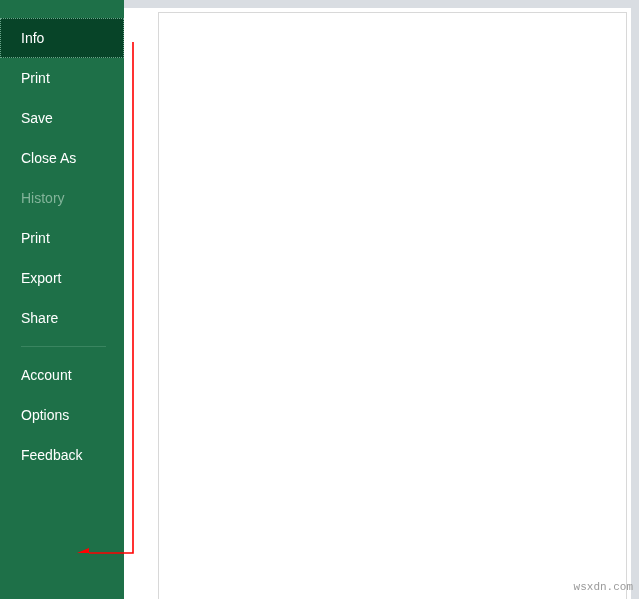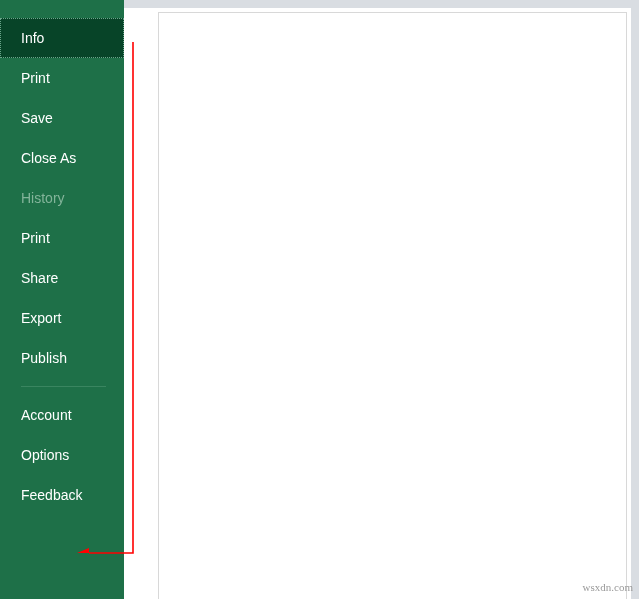--- a/index.html
+++ b/index.html
@@ -68,21 +68,21 @@
       position: absolute;
       pointer-events: none;
       z-index: 10;
     }
     .watermark {
       position: absolute;
       bottom: 6px;
       right: 6px;
       font-size: 11px;
       color: #9a9a9a;
-      font-family: Liberation Serif, serif;
+      font-family: Liberation Mono, monospace;
     }
   </style>
 </head>
 <body>
 
 <div class="backstage">
   <div class="sidebar">
 
     <div class="sidebar-item selected">
       <span>Info</span>
@@ -96,27 +96,24 @@
     <div class="sidebar-item">
       <span>Close As</span>
     </div>
     <div class="sidebar-item disabled">
       <span>History</span>
     </div>
     <div class="sidebar-item">
       <span>Print</span>
     </div>
     <div class="sidebar-item">
-      <span>Share</span>
-    </div>
-    <div class="sidebar-item">
       <span>Export</span>
     </div>
     <div class="sidebar-item">
-      <span>Publish</span>
+      <span>Share</span>
     </div>
 
     <div class="divider"></div>
 
     <div class="sidebar-item">
       <span>Account</span>
     </div>
     <div class="sidebar-item">
       <span>Options</span>
     </div>

